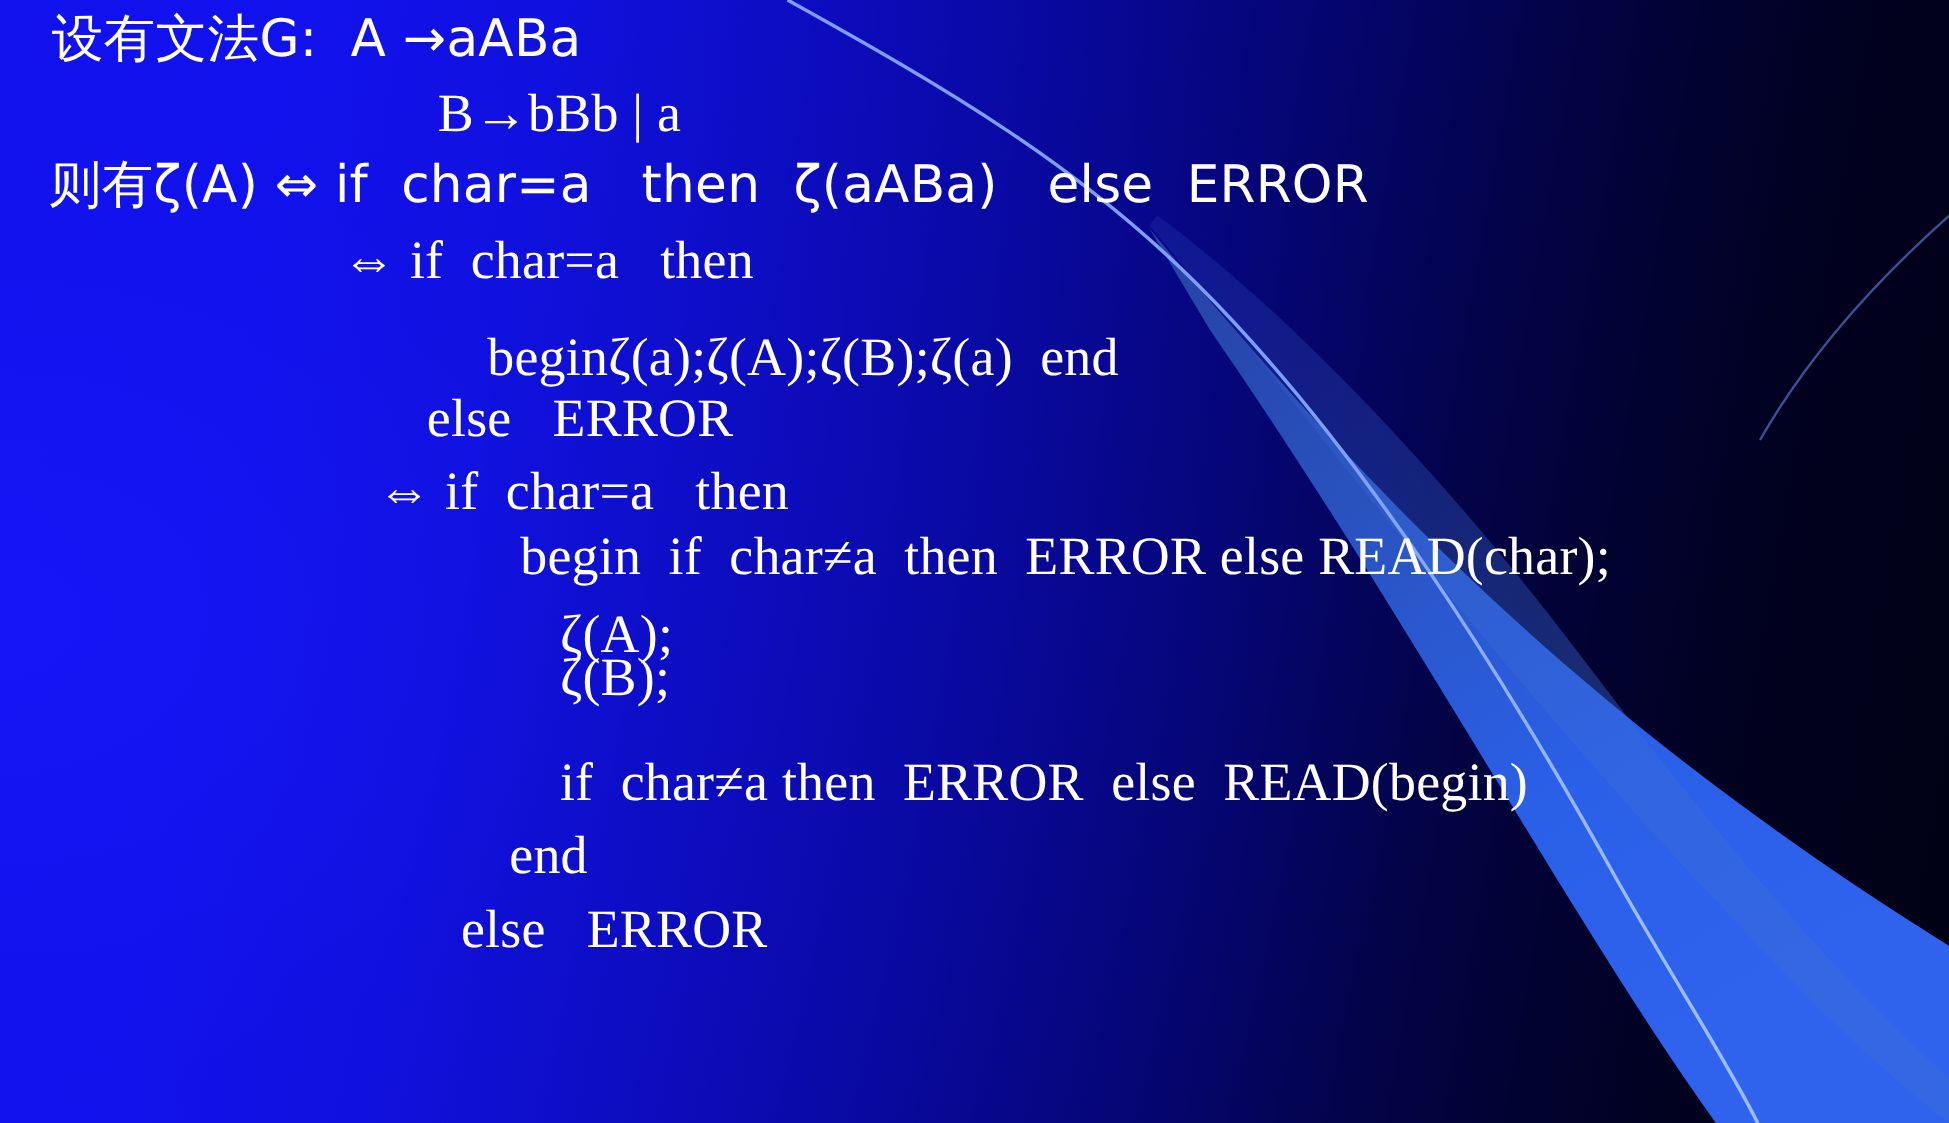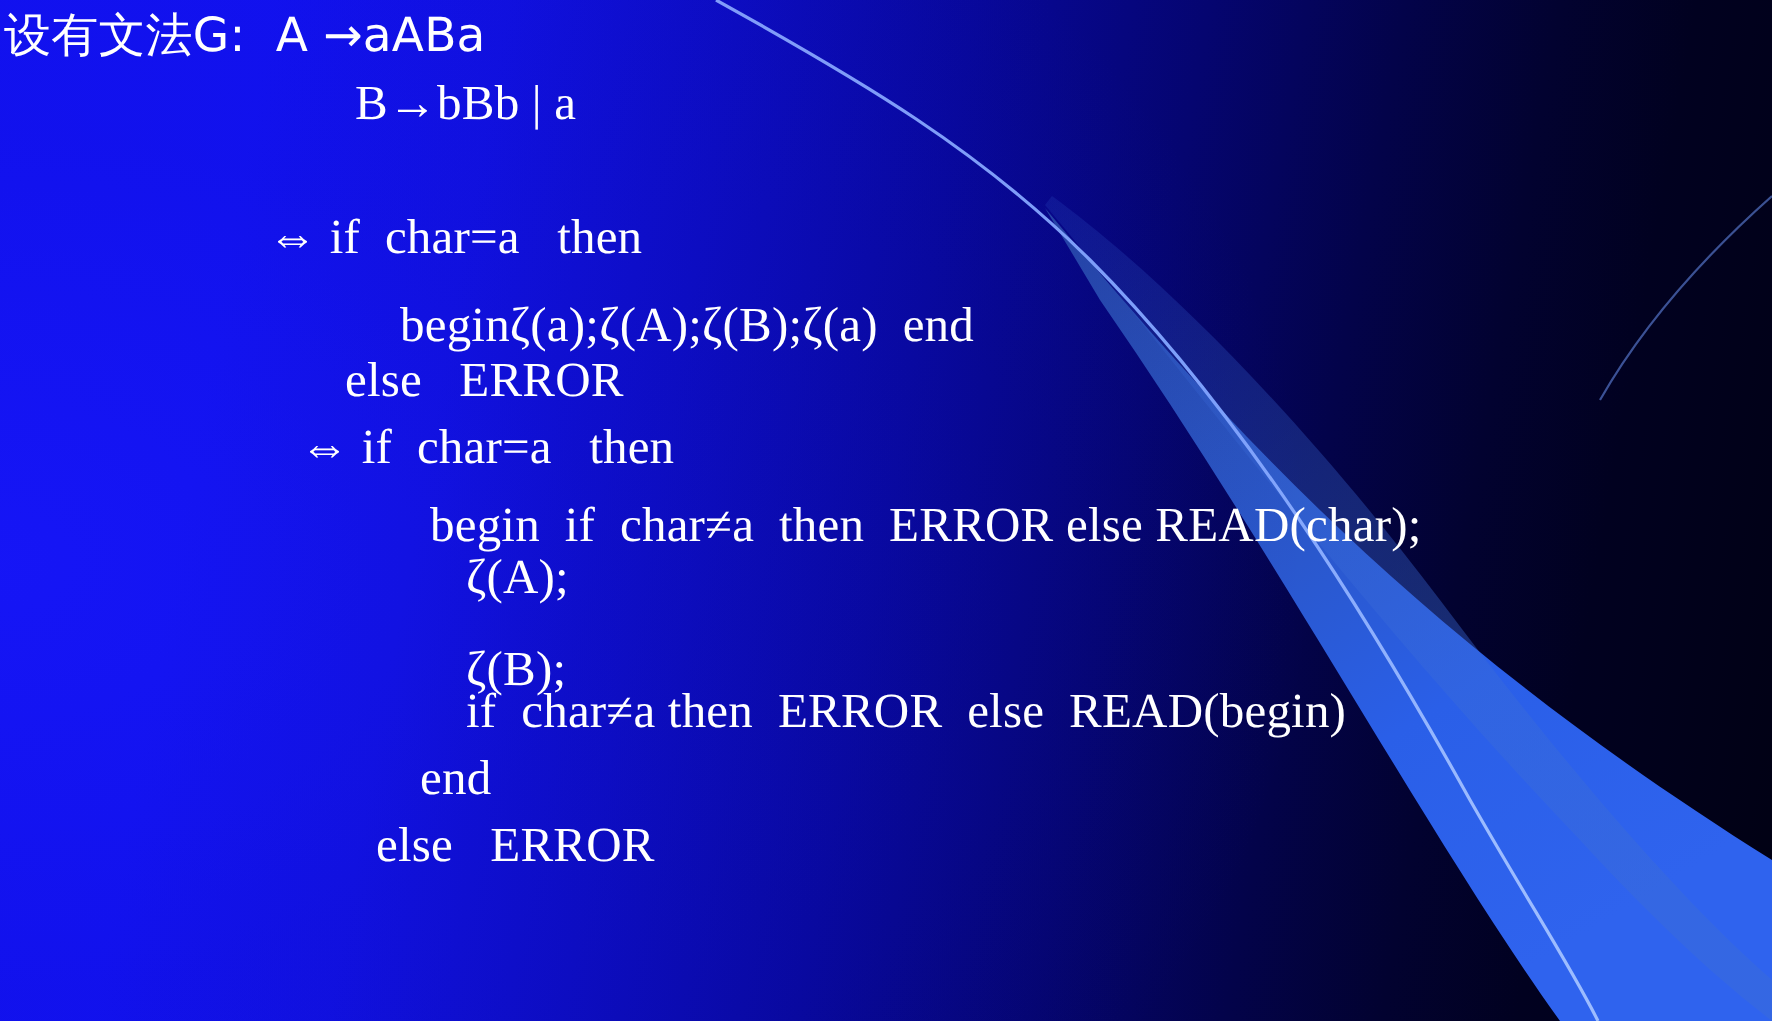--- a/index.html
+++ b/index.html
@@ -53,20 +53,21 @@
     z-index: 5;
   }
   .line {
     position: absolute;
     white-space: pre;
     color: #FFFFFF;
     font-size: 49px;
     line-height: 1;
     letter-spacing: 0.2px;
     text-rendering: geometricPrecision;
+    margin-left: 43px;
   }
   .cjk {
     font-family: "DejaVu Sans", "Liberation Sans", sans-serif;
     font-size: 47px;
   }
   .mix {
     font-family: Liberation Serif, serif;
   }
 </style>
 </head>
@@ -117,34 +118,35 @@
     <path d="M 1772,196
              C 1700,260 1640,330 1600,400" fill="none" stroke="#6C93F5" stroke-width="2.2" stroke-opacity="0.55"></path>
   </svg>
 
   <div id="content">
 
     <div class="line cjk" style="left:4px;   top:12px;">设有文法G:  A →aABa</div>
 
     <div class="line mix" style="left:355px; top:78px;">B→bBb | a</div>
 
+    <div class="line cjk" style="left:2px;   top:145px;">则有ζ(A) ⇔ if  char=a   then  ζ(aABa)   else  ERROR</div>
 
     <div class="line mix" style="left:268px; top:212px;">⇔ if  char=a   then</div>
 
     <div class="line mix" style="left:400px; top:300px;">beginζ(a);ζ(A);ζ(B);ζ(a)  end</div>
 
     <div class="line mix" style="left:345px; top:355px;">else   ERROR</div>
 
     <div class="line mix" style="left:300px; top:422px;">⇔ if  char=a   then</div>
 
-    <div class="line mix" style="left:430px; top:500px;text-align:right;">begin  if  char≠a  then  ERROR else READ(char);</div>
+    <div class="line mix" style="left:430px; top:481px;text-align:right;">begin  if  char≠a  then  ERROR else READ(char);</div>
 
     <div class="line mix" style="left:466px; top:552px;">ζ(A);</div>
 
-    <div class="line mix" style="left:466px; top:644px;">ζ(B);</div>
+    <div class="line mix" style="left:466px; top:591px;">ζ(B);</div>
 
     <div class="line mix" style="left:466px; top:686px;">if  char≠a then  ERROR  else  READ(begin)</div>
 
     <div class="line mix" style="left:420px; top:753px;">end</div>
 
     <div class="line mix" style="left:376px; top:820px;">else   ERROR</div>
 
   </div>
 </div>
 

